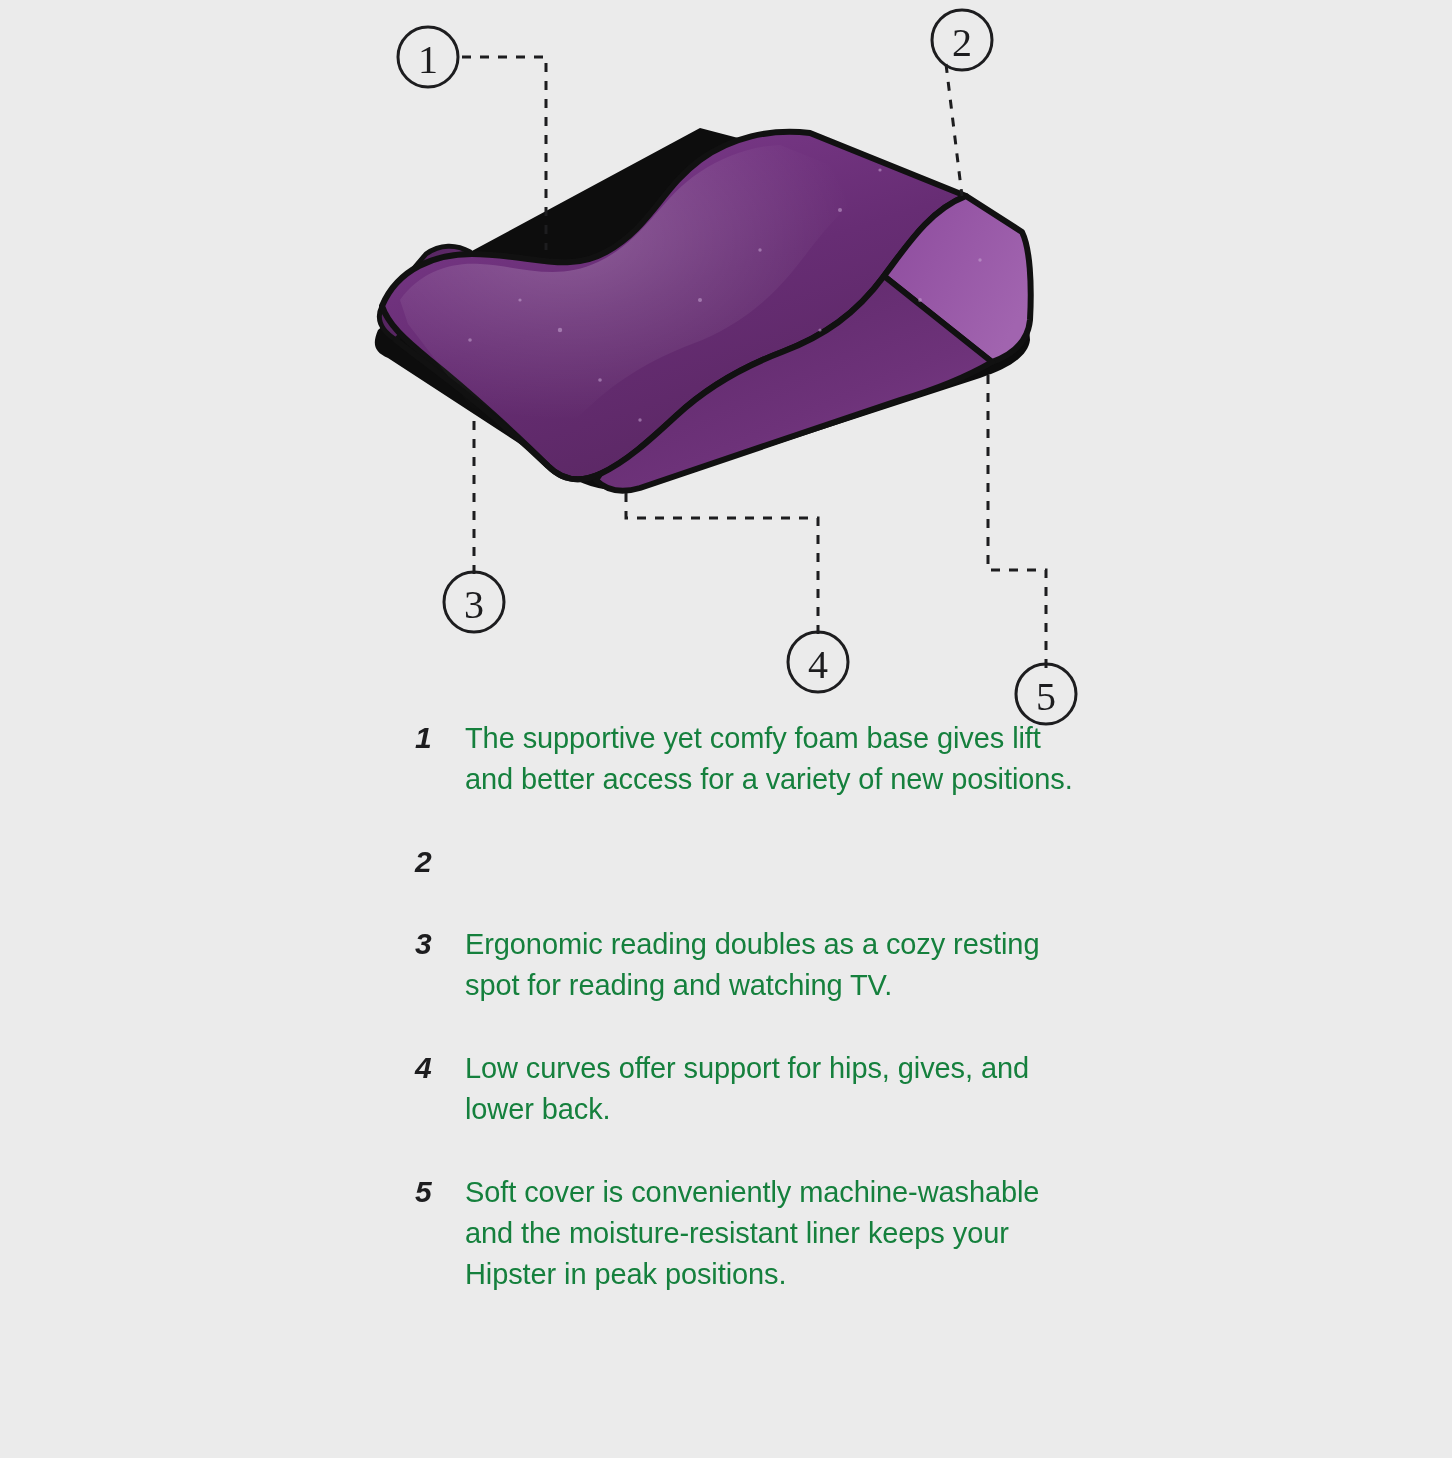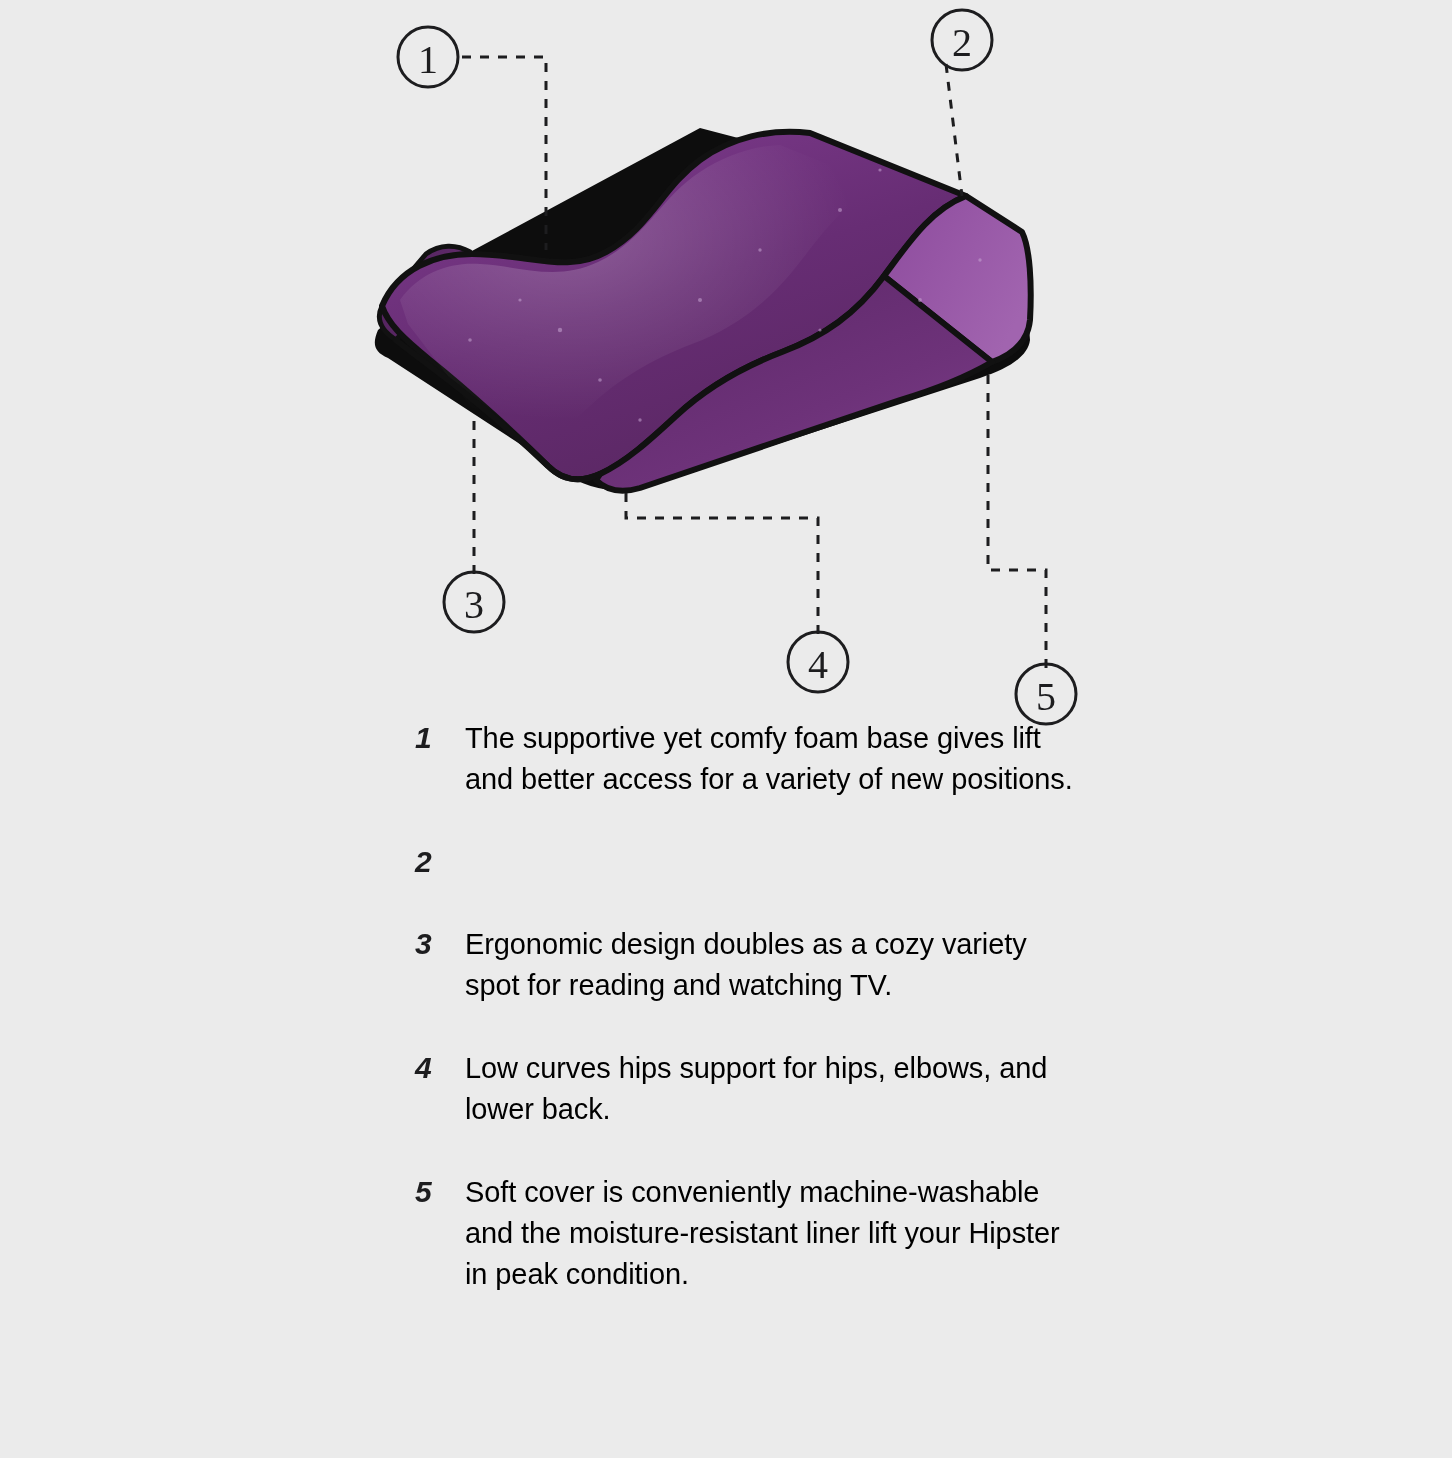--- a/index.html
+++ b/index.html
@@ -55,21 +55,21 @@
     font-size: 30px;
     line-height: 40px;
     color: #1d1d1f;
     text-align: left;
   }
   .feature-text {
     flex: 0 1 610px;
     font-size: 29px;
     line-height: 41px;
     letter-spacing: -0.1px;
-    color: #000000;
+    color: #15803d;
   }
 </style>
 </head>
 <body>
 
 <div id="diagram-stage">
   <svg width="1452" height="740" viewBox="0 0 1452 740" xmlns="http://www.w3.org/2000/svg">
     <defs>
       <linearGradient id="topFace" x1="0.25" y1="0" x2="0.8" y2="1">
         <stop offset="0" stop-color="#7c3a8b"></stop>
@@ -175,23 +175,23 @@
 <div id="features">
   <div class="feature-row">
     <div class="feature-num">1</div>
     <div class="feature-text">The supportive yet comfy foam base gives lift and better access for a variety of new positions.</div>
   </div>
   <div class="feature-row">
     <div class="feature-num">2</div>
   </div>
   <div class="feature-row">
     <div class="feature-num">3</div>
-    <div class="feature-text">Ergonomic design doubles as a cozy variety spot for reading and watching TV.</div>
+    <div class="feature-text">Ergonomic reading doubles as a cozy resting spot for reading and watching TV.</div>
   </div>
   <div class="feature-row">
     <div class="feature-num">4</div>
-    <div class="feature-text">Low curves hips support for hips, elbows, and lower back.</div>
+    <div class="feature-text">Low curves offer support for hips, gives, and lower back.</div>
   </div>
   <div class="feature-row">
     <div class="feature-num">5</div>
-    <div class="feature-text">Soft cover is conveniently machine-washable and the moisture-resistant liner lift your Hipster in peak condition.</div>
+    <div class="feature-text">Soft cover is conveniently machine-washable and the moisture-resistant liner keeps your Hipster in peak positions.</div>
   </div>
 </div>
 
 </body></html>

